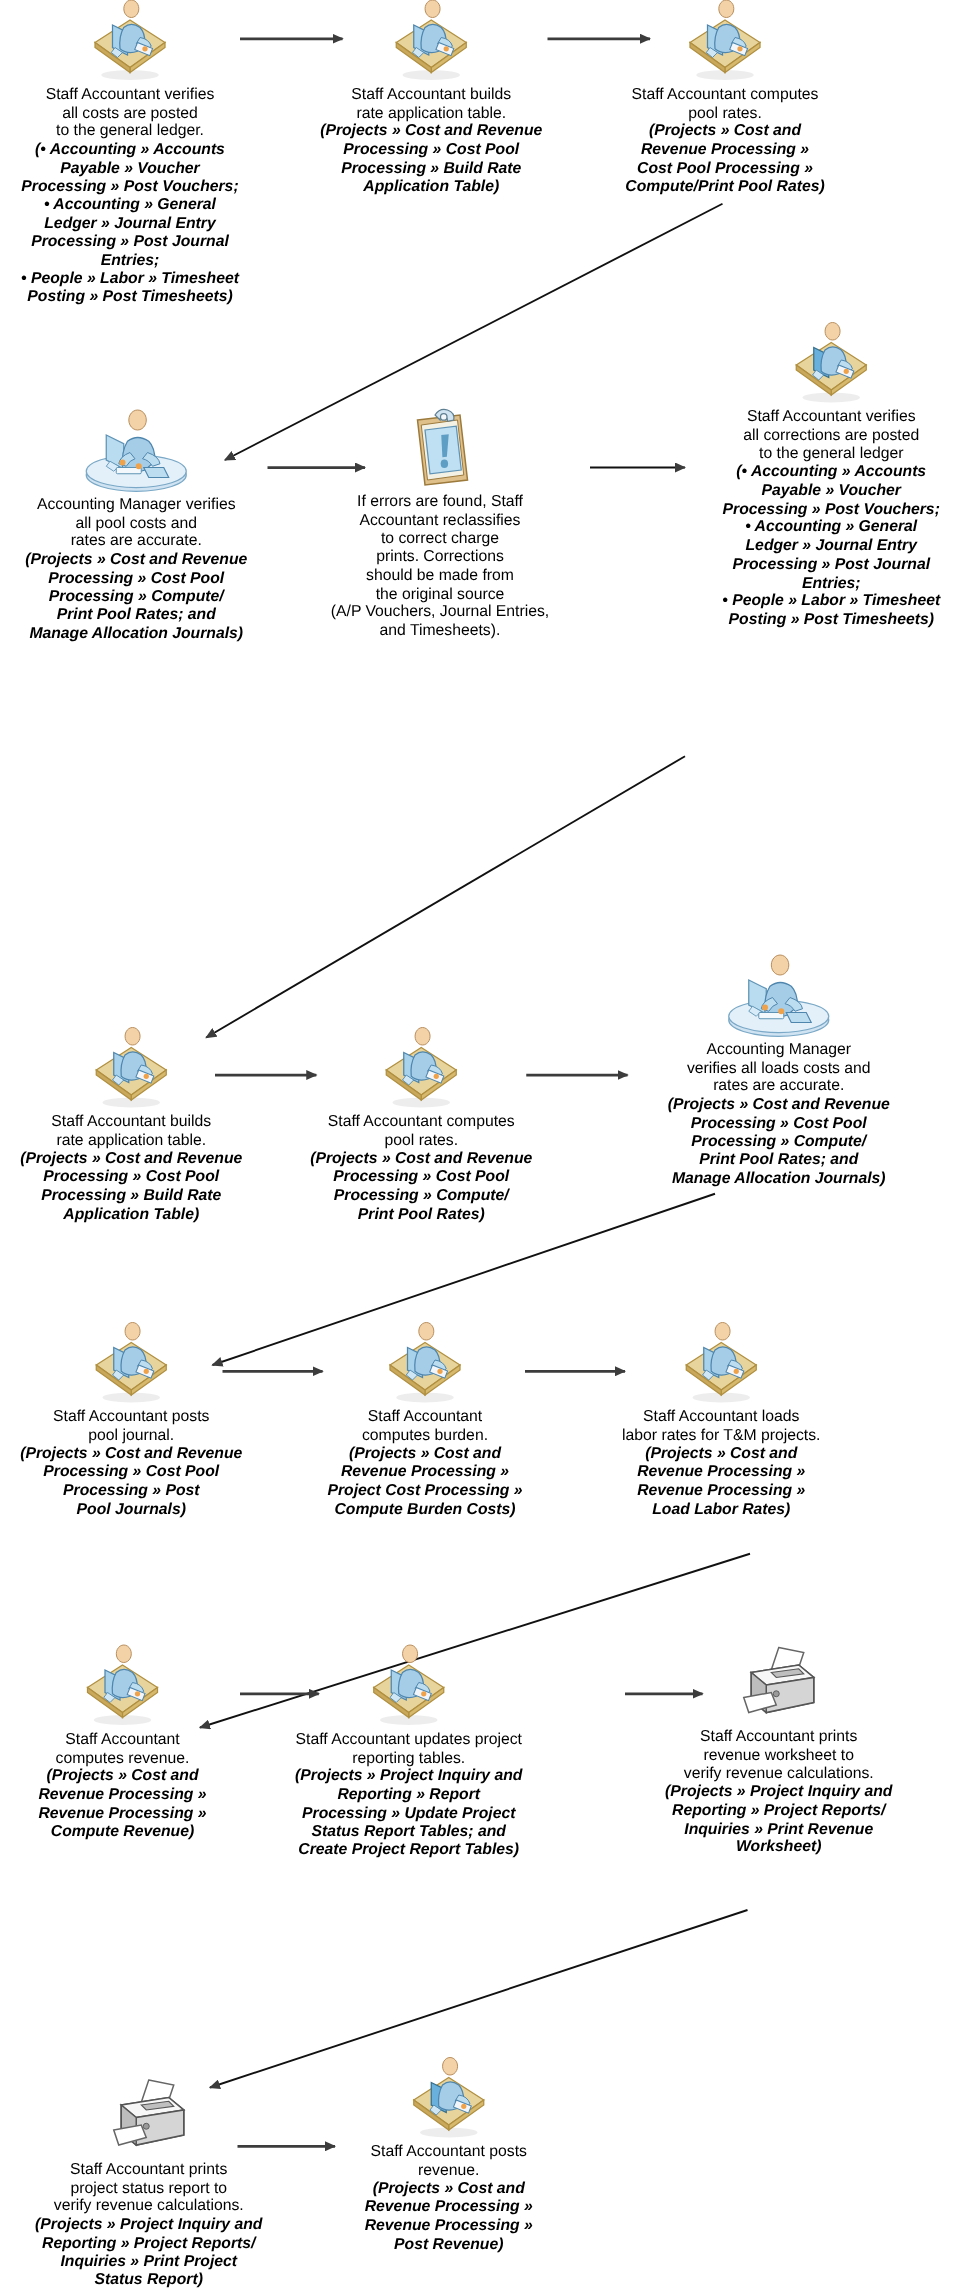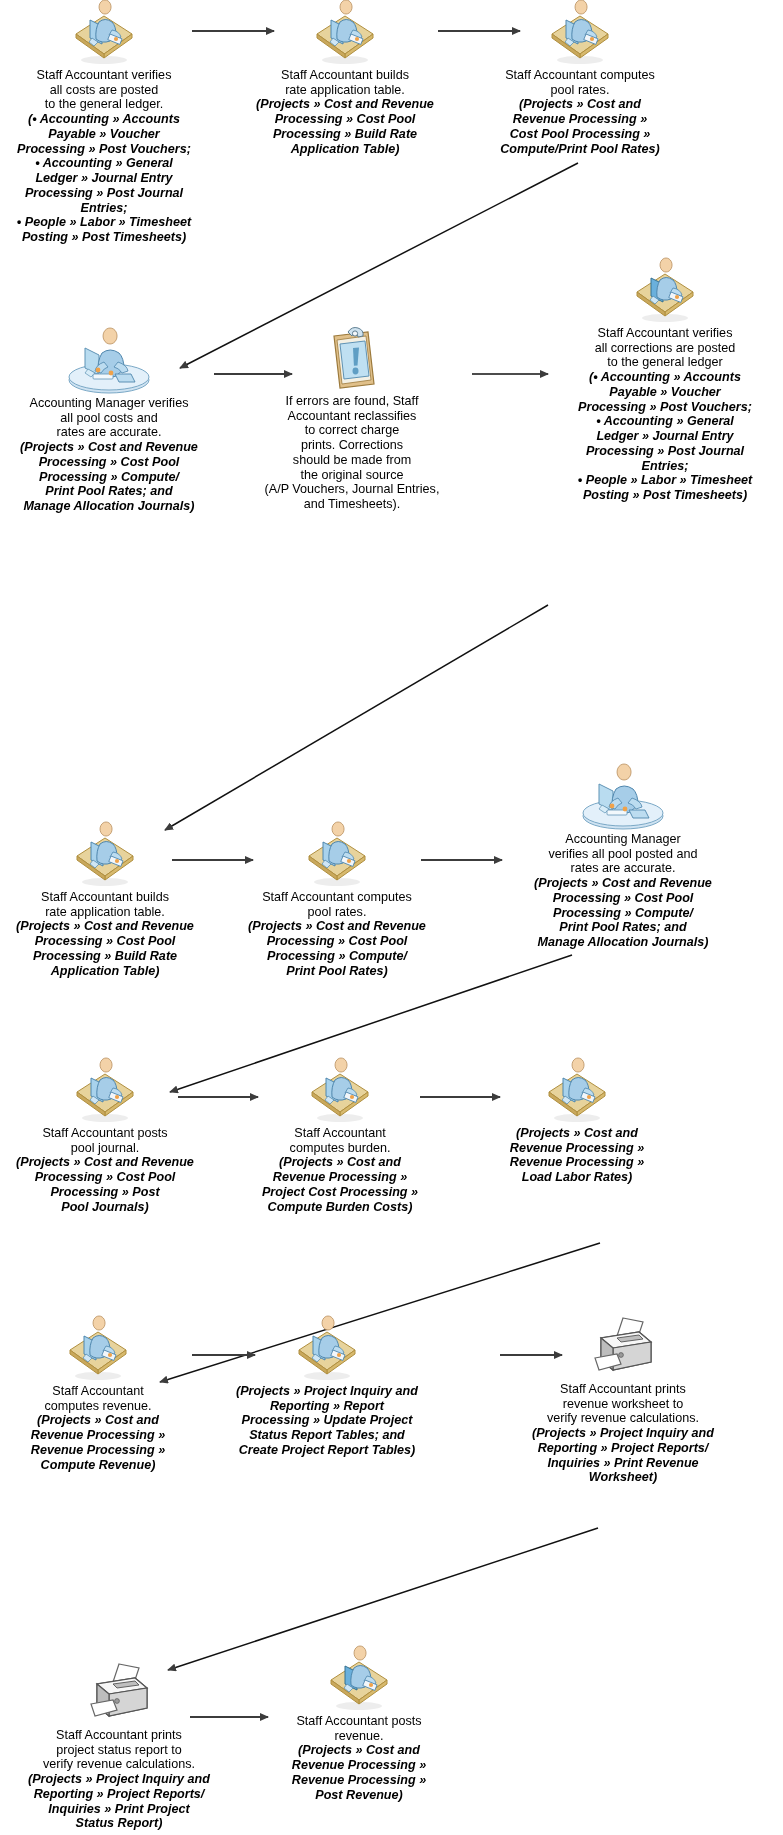--- a/index.html
+++ b/index.html
@@ -323,21 +323,21 @@
         <path d="M39 21 q8 -6 17 0 q5 5 5 16 l-8 7 q-10 4 -18 -2 q-1 -13 4 -21 z" fill="#a6cde8" stroke="#4e86ad" stroke-width="1"></path>
         <path d="M41 30 q-8 3 -9 9 l6 2 q3 -5 7 -6 z" fill="#bcdcf0" stroke="#4e86ad" stroke-width="0.8"></path>
         <path d="M55 30 q9 3 10 9 l-6 2 q-3 -5 -8 -6 z" fill="#bcdcf0" stroke="#4e86ad" stroke-width="0.8"></path>
         <rect x="30" y="42" width="20" height="5" rx="1" fill="#f2f8fc" stroke="#5f93b5" stroke-width="0.8"></rect>
         <polygon points="52,42 68,42 72,50 56,50" fill="#bcdcf0" stroke="#4e86ad" stroke-width="0.9"></polygon>
         <circle cx="35" cy="38" r="2.4" fill="#f0a24a"></circle>
         <circle cx="48" cy="41" r="2.4" fill="#f0a24a"></circle>
       </svg>
     </span>
     <span class="caption">Accounting Manager
-verifies all pool posted and
+verifies all loads costs and
 rates are accurate.</span>
     <span class="path">(Projects » Cost and Revenue
 Processing » Cost Pool
 Processing » Compute/
 Print Pool Rates; and
 Manage Allocation Journals)</span>
   </div>
 
   <div class="node" style="left:6px; top:1062px; width:198px;">
     <span class="icon-wrap icon-desk">
@@ -396,20 +396,22 @@
         <polygon points="32,50 4,30 4,34 32,54" fill="#c9a85c" stroke="#b08f3f" stroke-width="1"></polygon>
         <polygon points="18,16 30,22 30,40 18,34" fill="#a8d2ec" stroke="#4e86ad" stroke-width="1"></polygon>
         <polygon points="20,34 26,38 22,42 17,38" fill="#cfe6f5" stroke="#4e86ad" stroke-width="0.7"></polygon>
         <path d="M33 10 a6 7 0 1 1 0.1 0 z" fill="#f3d2a8" stroke="#b98f5e" stroke-width="0.8"></path>
         <path d="M27 18 q6 -5 13 0 q4 4 4 13 l-6 6 q-8 3 -14 -2 q-1 -10 3 -17 z" fill="#a6cde8" stroke="#4e86ad" stroke-width="1"></path>
         <path d="M40 26 q7 1 9 7 l-5 4 q-4 -5 -7 -6 z" fill="#bcdcf0" stroke="#4e86ad" stroke-width="0.8"></path>
         <rect x="38" y="30" width="13" height="6" transform="rotate(22 38 30)" fill="#f2f6fa" stroke="#4e86ad" stroke-width="0.8"></rect>
         <circle cx="44" cy="35" r="2.1" fill="#f0a24a"></circle>
       </svg>
     </span>
+    <span class="caption">Staff Accountant loads
+labor rates for T&amp;M projects.</span>
     <span class="path">(Projects » Cost and
 Revenue Processing »
 Revenue Processing »
 Load Labor Rates)</span>
   </div>
 
   <div class="node" style="left:14px; top:1320px; width:168px;">
     <span class="icon-wrap icon-desk">
       <svg class="ic" viewBox="0 0 64 62">
         <ellipse cx="32" cy="56" rx="23" ry="4" fill="#d7d7d7" opacity=".45"></ellipse>
@@ -442,20 +444,22 @@
         <polygon points="32,50 4,30 4,34 32,54" fill="#c9a85c" stroke="#b08f3f" stroke-width="1"></polygon>
         <polygon points="18,16 30,22 30,40 18,34" fill="#a8d2ec" stroke="#4e86ad" stroke-width="1"></polygon>
         <polygon points="20,34 26,38 22,42 17,38" fill="#cfe6f5" stroke="#4e86ad" stroke-width="0.7"></polygon>
         <path d="M33 10 a6 7 0 1 1 0.1 0 z" fill="#f3d2a8" stroke="#b98f5e" stroke-width="0.8"></path>
         <path d="M27 18 q6 -5 13 0 q4 4 4 13 l-6 6 q-8 3 -14 -2 q-1 -10 3 -17 z" fill="#a6cde8" stroke="#4e86ad" stroke-width="1"></path>
         <path d="M40 26 q7 1 9 7 l-5 4 q-4 -5 -7 -6 z" fill="#bcdcf0" stroke="#4e86ad" stroke-width="0.8"></path>
         <rect x="38" y="30" width="13" height="6" transform="rotate(22 38 30)" fill="#f2f6fa" stroke="#4e86ad" stroke-width="0.8"></rect>
         <circle cx="44" cy="35" r="2.1" fill="#f0a24a"></circle>
       </svg>
     </span>
+    <span class="caption">Staff Accountant updates project
+reporting tables.</span>
     <span class="path">(Projects » Project Inquiry and
 Reporting » Report
 Processing » Update Project
 Status Report Tables; and
 Create Project Report Tables)</span>
   </div>
 
   <div class="node" style="left:466px; top:1314px; width:314px;">
     <span class="icon-wrap icon-printer">
       <svg class="ic" viewBox="0 0 72 66">

